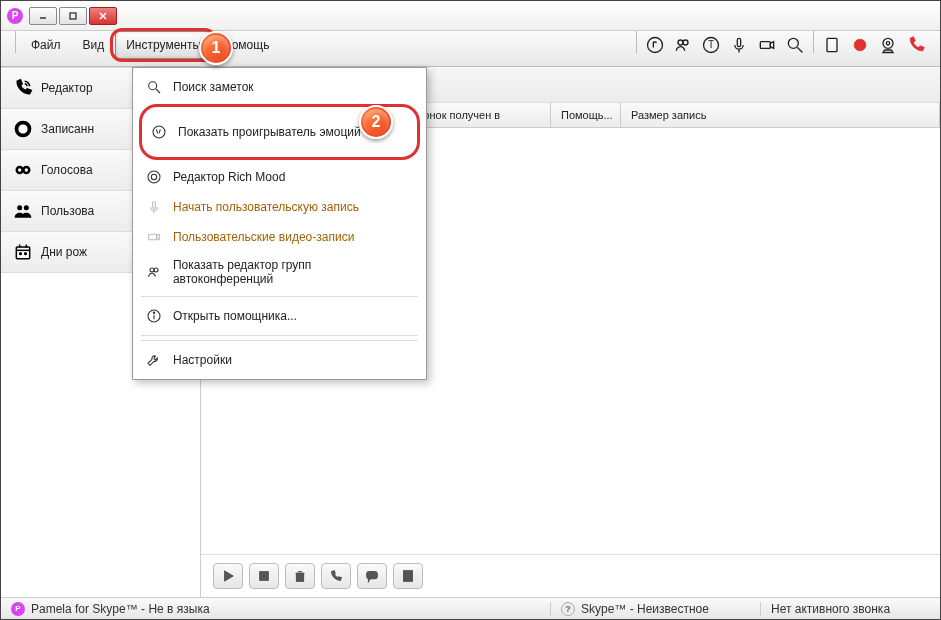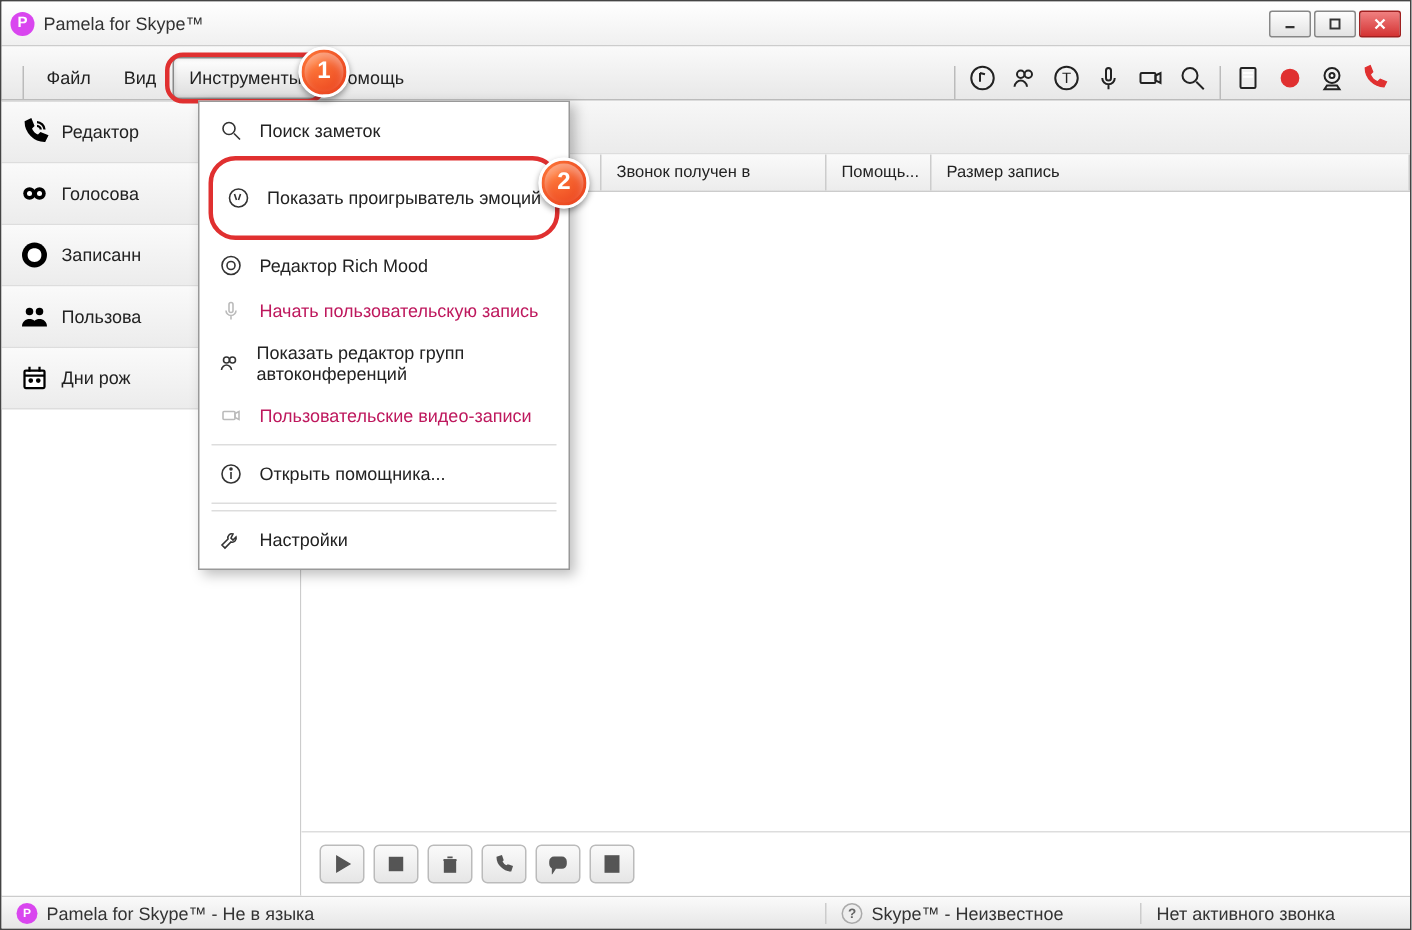--- a/index.html
+++ b/index.html
@@ -8,21 +8,21 @@
 
 .titlebar { height: 30px; background: linear-gradient(#fff, #f0f0f0); display: flex; align-items: center; padding: 0 6px; border-bottom: 1px solid #ccc; }
 .titlebar .appicon { width: 16px; height: 16px; border-radius: 50%; background: #d946ef; color: #fff; font-weight: bold; display: flex; align-items: center; justify-content: center; font-size: 10px; margin-right: 6px; }
 .titlebar .title { flex: 1; color: #333; }
 .winbtns { display: flex; gap: 2px; }
 .winbtn { width: 28px; height: 18px; border: 1px solid #888; border-radius: 2px; background: linear-gradient(#fdfdfd,#e3e3e3); display:flex;align-items:center;justify-content:center;cursor:pointer; }
 .winbtn.close { background: linear-gradient(#f08080,#d43434); color:#fff; border-color:#a02020; }
 .winbtn svg { width:10px;height:10px; }
 
 
-.menubar { height: 36px; background: linear-gradient(#fafafa,#e8e8e8); border-bottom:1px solid #bbb; display:flex; align-items:flex-end; padding: 0 10px; position:relative; }
+.menubar { height: 36px; background: linear-gradient(#fafafa,#e8e8e8); border-bottom:1px solid #bbb; display:flex; align-items:flex-start; padding: 0 10px; position:relative; }
 .menubar .menuitem { padding: 6px 10px; cursor:pointer; color:#222; border:1px solid transparent; border-radius:4px; }
 .menubar .menuitem.active { border:1px solid #888; background:linear-gradient(#fff,#ddd); box-shadow: inset 0 0 3px rgba(0,0,0,.15); }
 .menubar .sep { width:1px; height:22px; background:#bbb; margin:0 4px; }
 .menubar .spacer { flex:1; }
 .tbicon { width:28px; height:28px; display:flex; align-items:center; justify-content:center; cursor:pointer; border-radius:4px; }
 .tbicon svg { width:20px; height:20px; }
 .tbicon.red svg { stroke:#e03030; fill:#e03030; }
 .tbicon.dark svg { stroke:#222; fill:none; stroke-width:1.6; }
 
 
@@ -42,44 +42,43 @@
 .bottom-toolbar .bbtn svg{width:14px;height:14px;stroke:#555;fill:#555;}
 
 
 .statusbar { height:22px; border-top:1px solid #ccc; background:linear-gradient(#fafafa,#e6e6e6); display:flex; align-items:center; font-size:11px; color:#333; }
 .statusbar .cell { padding:0 10px; display:flex; align-items:center; gap:6px; }
 .statusbar .cell.sp { flex:1; }
 .statusbar .si { width:14px;height:14px;border-radius:50%; background:#d946ef; color:#fff; font-size:8px; display:flex;align-items:center;justify-content:center;font-weight:bold;}
 .statusbar .sq { width:14px;height:14px;border-radius:50%; background:#eee; border:1px solid #aaa; color:#666; font-size:9px; display:flex;align-items:center;justify-content:center;font-weight:bold;}
 
 
-.dropdown { position:absolute; top:66px; left:131px; width:248px; background:#fff; border:1px solid #999; box-shadow: 3px 3px 8px rgba(0,0,0,.25); z-index:50; padding:4px 0; }
+.dropdown { position:absolute; top:66px; left:131px; width:295px; background:#fff; border:1px solid #999; box-shadow: 3px 3px 8px rgba(0,0,0,.25); z-index:50; padding:4px 0; }
 .dropdown .ditem { display:flex; align-items:center; padding:6px 12px; gap:10px; cursor:pointer; color:#222; }
-.dropdown .ditem.disabled { color:#be185d; cursor:default; }
+.dropdown .ditem.disabled { color:#a16207; cursor:default; }
 .dropdown .ditem .dicon { width:18px; height:18px; display:flex;align-items:center;justify-content:center; }
 .dropdown .ditem .dicon svg{width:16px;height:16px;stroke:#333;fill:none;stroke-width:1.6;}
 .dropdown .ditem.disabled .dicon svg{stroke:#bbb;}
 .dropdown .ditem .arrow { margin-left:auto; font-size:10px; }
 .dropdown hr { border:none; border-top:1px solid #ddd; margin:4px 8px; }
 .dropdown .ditem.highlighted { border:3px solid #e03030; border-radius:18px; margin:2px 6px; padding:16px 8px;gap:10px; }
 
 
 .badge { position:absolute; width:34px; height:34px; border-radius:50%; background: radial-gradient(circle at 30% 30%, #ff7a3a, #e63a1a); border:2px solid #fff; box-shadow:0 2px 4px rgba(0,0,0,.4); color:#fff; font-weight:bold; font-size:16px; display:flex;align-items:center;justify-content:center; z-index:100; }
 .badge::after{content:""; position:absolute; inset:2px; border-radius:50%; box-shadow: inset 0 4px 6px rgba(255,255,255,.4);}
 .badge1{ top:30px; left:198px; }
 .badge2{ top:104px; left:358px; }
 .menuitem.annot { position:relative; }
 .menuitem.annot::before{ content:""; position:absolute; inset:-4px -6px; border:3px solid #e03030; border-radius:12px; pointer-events:none;}
 </style>
 </head>
 <body>
 
 <div class="titlebar">
   <div class="appicon">P</div>
-  <div class="title">Pamela for Skype™</div>
   <div class="winbtns">
     <div class="winbtn">
         <svg viewBox="0 0 10 10">
           <line x1="2" y1="7" x2="8" y2="7" stroke="#333" stroke-width="1.5"></line>
         </svg>
       </div>
     <div class="winbtn">
         <svg viewBox="0 0 10 10">
           <rect x="2" y="2" width="6" height="6" fill="none" stroke="#333" stroke-width="1.3"></rect>
         </svg>
@@ -169,33 +168,33 @@
   <div class="sidebar">
     <div class="tab first">
       <svg viewBox="0 0 24 24" fill="none" stroke="#000" stroke-width="1.8">
           <path d="M5 4c0 8 7 15 15 15l2-4-5-2-2 2c-3-1-5-3-6-6l2-2-2-5z" fill="#000"></path>
           <path d="M14 4c3 0 6 3 6 6M14 7c1.5 0 3 1.5 3 3"></path>
         </svg>
       <span>Редактор</span>
     </div>
     <div class="tab">
       <svg viewBox="0 0 24 24" fill="#000">
+          <circle cx="12" cy="12" r="10"></circle>
+          <path d="M8 8c2-2 6-2 8 0s2 6 0 8-6 2-8 0-2-6 0-8z" fill="#fff"></path>
+        </svg>
+      <span>Записанн</span>
+    </div>
+    <div class="tab">
+      <svg viewBox="0 0 24 24" fill="#000">
           <circle cx="8" cy="12" r="5"></circle>
           <circle cx="16" cy="12" r="5"></circle>
           <circle cx="8" cy="12" r="2" fill="#fff"></circle>
           <circle cx="16" cy="12" r="2" fill="#fff"></circle>
         </svg>
       <span>Голосова</span>
-    </div>
-    <div class="tab">
-      <svg viewBox="0 0 24 24" fill="#000">
-          <circle cx="12" cy="12" r="10"></circle>
-          <path d="M8 8c2-2 6-2 8 0s2 6 0 8-6 2-8 0-2-6 0-8z" fill="#fff"></path>
-        </svg>
-      <span>Записанн</span>
     </div>
     <div class="tab">
       <svg viewBox="0 0 24 24" fill="#000">
           <circle cx="8" cy="8" r="3"></circle>
           <circle cx="16" cy="8" r="3"></circle>
           <path d="M2 20c0-4 3-6 6-6s6 2 6 6zm8 0c0-4 3-6 6-6s6 2 6 6z"></path>
         </svg>
       <span>Пользова</span>
     </div>
     <div class="tab">
@@ -304,39 +303,39 @@
   </div>
   <div class="ditem disabled">
     <div class="dicon">
         <svg viewBox="0 0 24 24">
           <rect x="10" y="4" width="4" height="10" rx="2"></rect>
           <path d="M7 12a5 5 0 0 0 10 0M12 17v4"></path>
         </svg>
       </div>
     <span>Начать пользовательскую запись</span>
   </div>
+  <div class="ditem disabled">
+    <div class="dicon">
+        <svg viewBox="0 0 24 24">
+          <rect x="4" y="8" width="12" height="8" rx="1"></rect>
+          <path d="M16 10l4-2v8l-4-2z"></path>
+        </svg>
+      </div>
+    <span>Пользовательские видео-записи</span>
+  </div>
   <div class="ditem">
     <div class="dicon">
         <svg viewBox="0 0 24 24">
           <circle cx="9" cy="9" r="3"></circle>
           <circle cx="15" cy="9" r="3"></circle>
           <path d="M4 19c0-3 3-5 5-5s5 2 5 5"></path>
         </svg>
       </div>
     <span>Показать редактор групп автоконференций</span>
   </div>
-  <div class="ditem disabled">
-    <div class="dicon">
-        <svg viewBox="0 0 24 24">
-          <rect x="4" y="8" width="12" height="8" rx="1"></rect>
-          <path d="M16 10l4-2v8l-4-2z"></path>
-        </svg>
-      </div>
-    <span>Пользовательские видео-записи</span>
-  </div>
   <hr>
   <div class="ditem">
     <div class="dicon">
         <svg viewBox="0 0 24 24">
           <circle cx="12" cy="12" r="9"></circle>
           <line x1="12" y1="10" x2="12" y2="17"></line>
           <circle cx="12" cy="7" r="1" fill="#333"></circle>
         </svg>
       </div>
     <span>Открыть помощника...</span>

